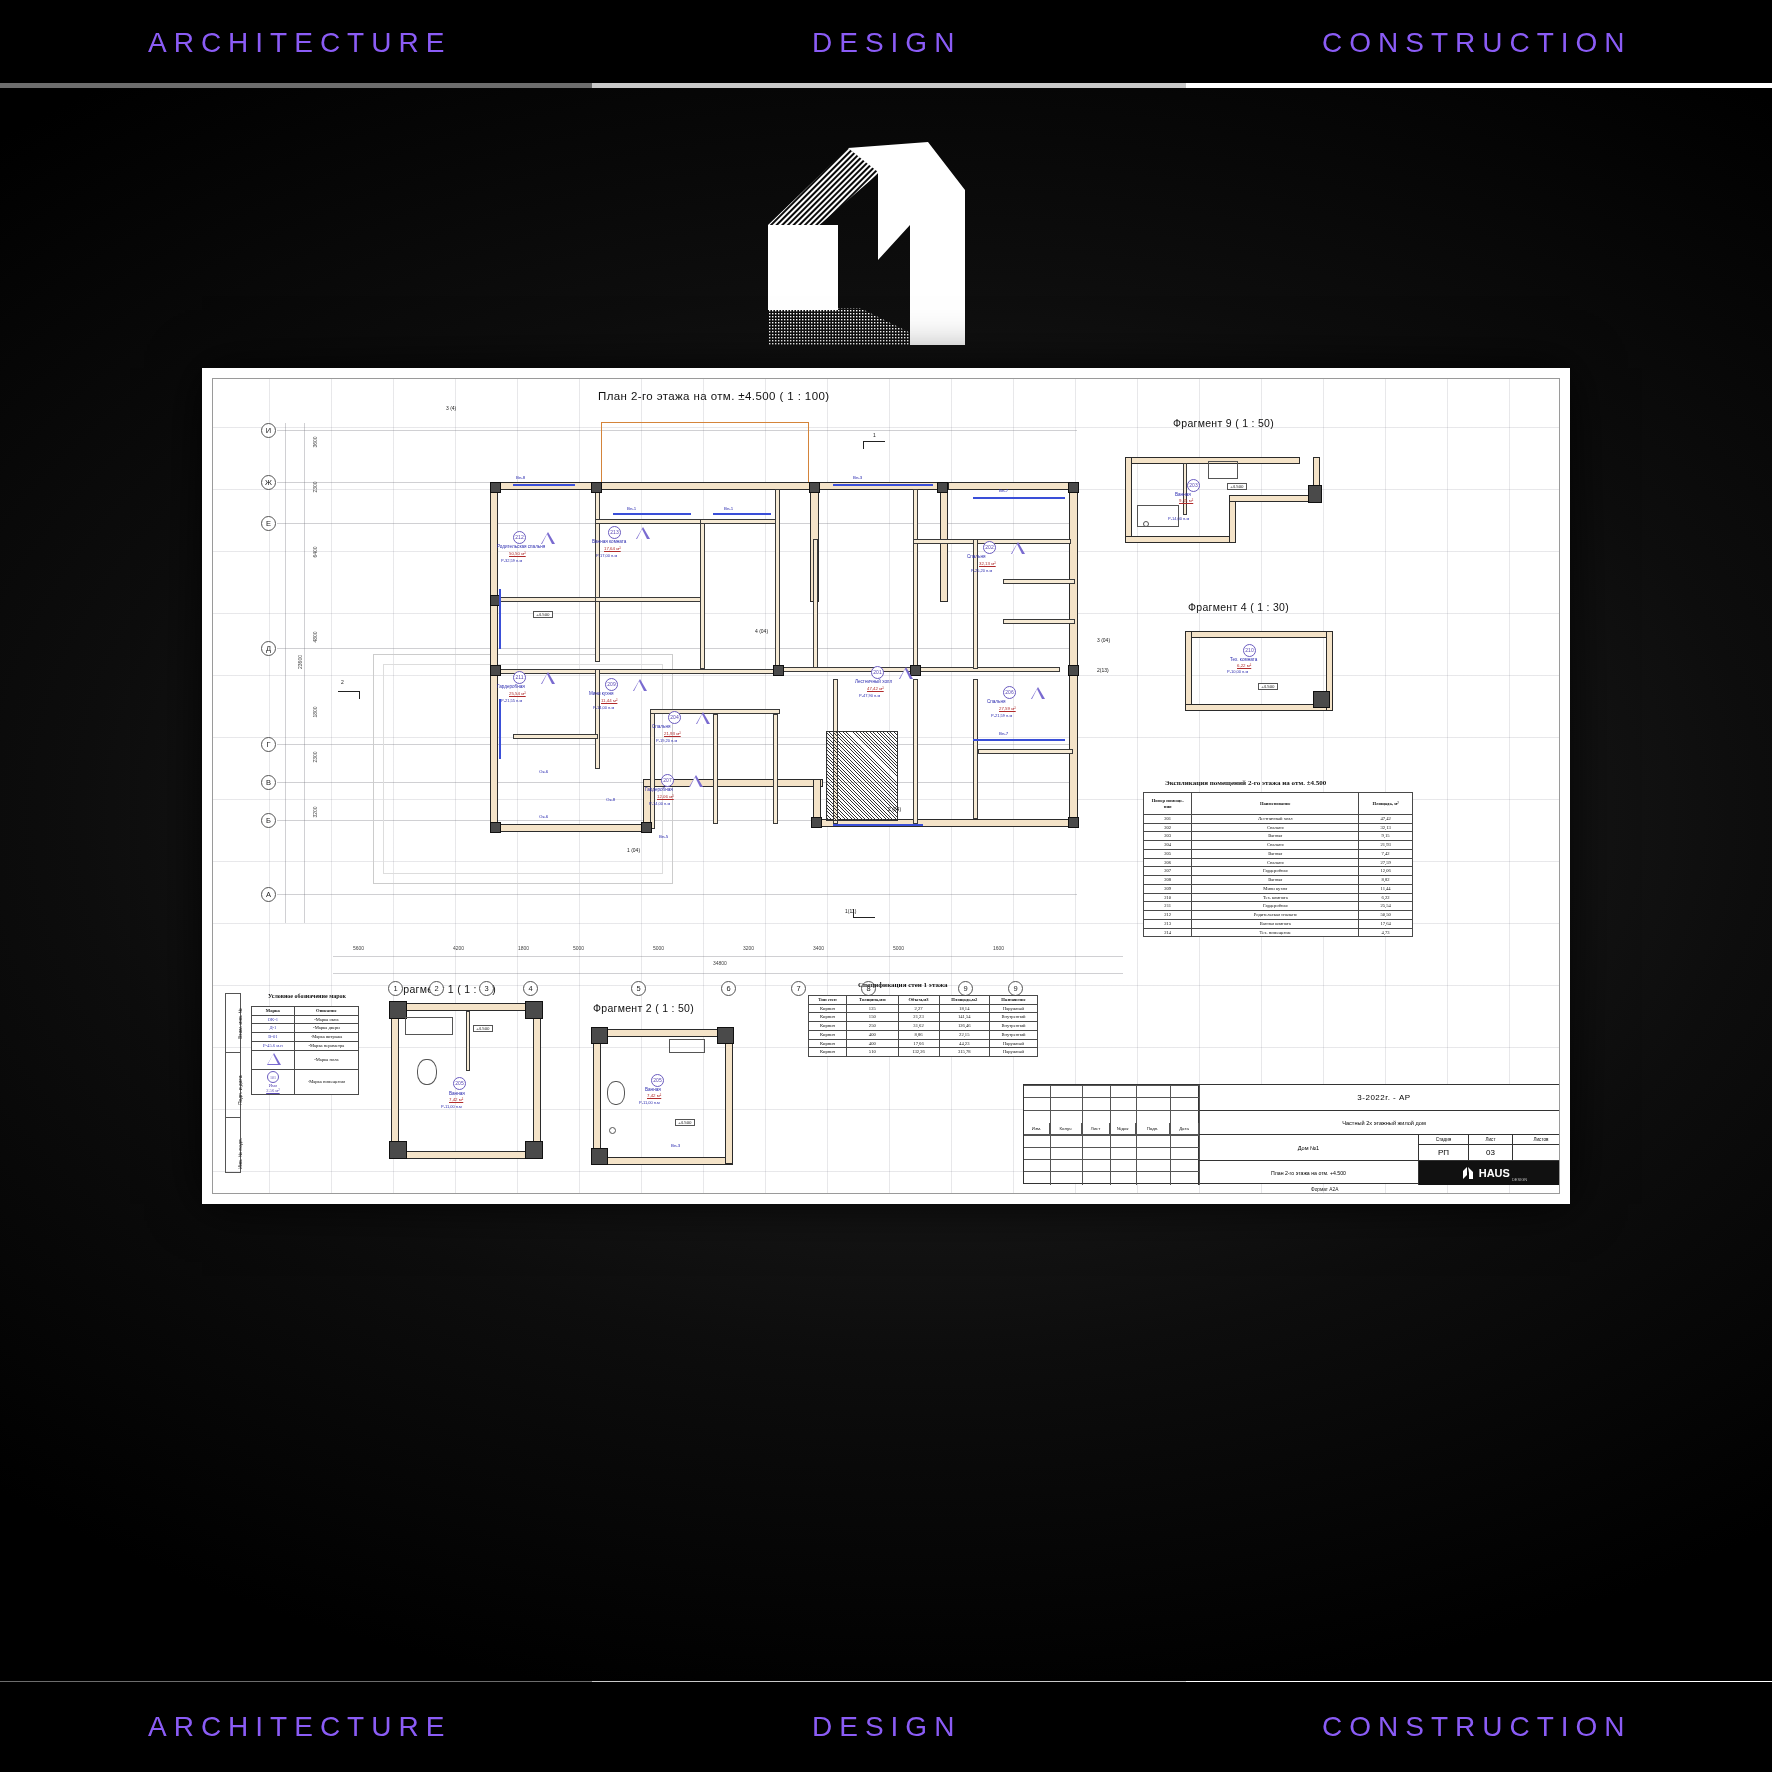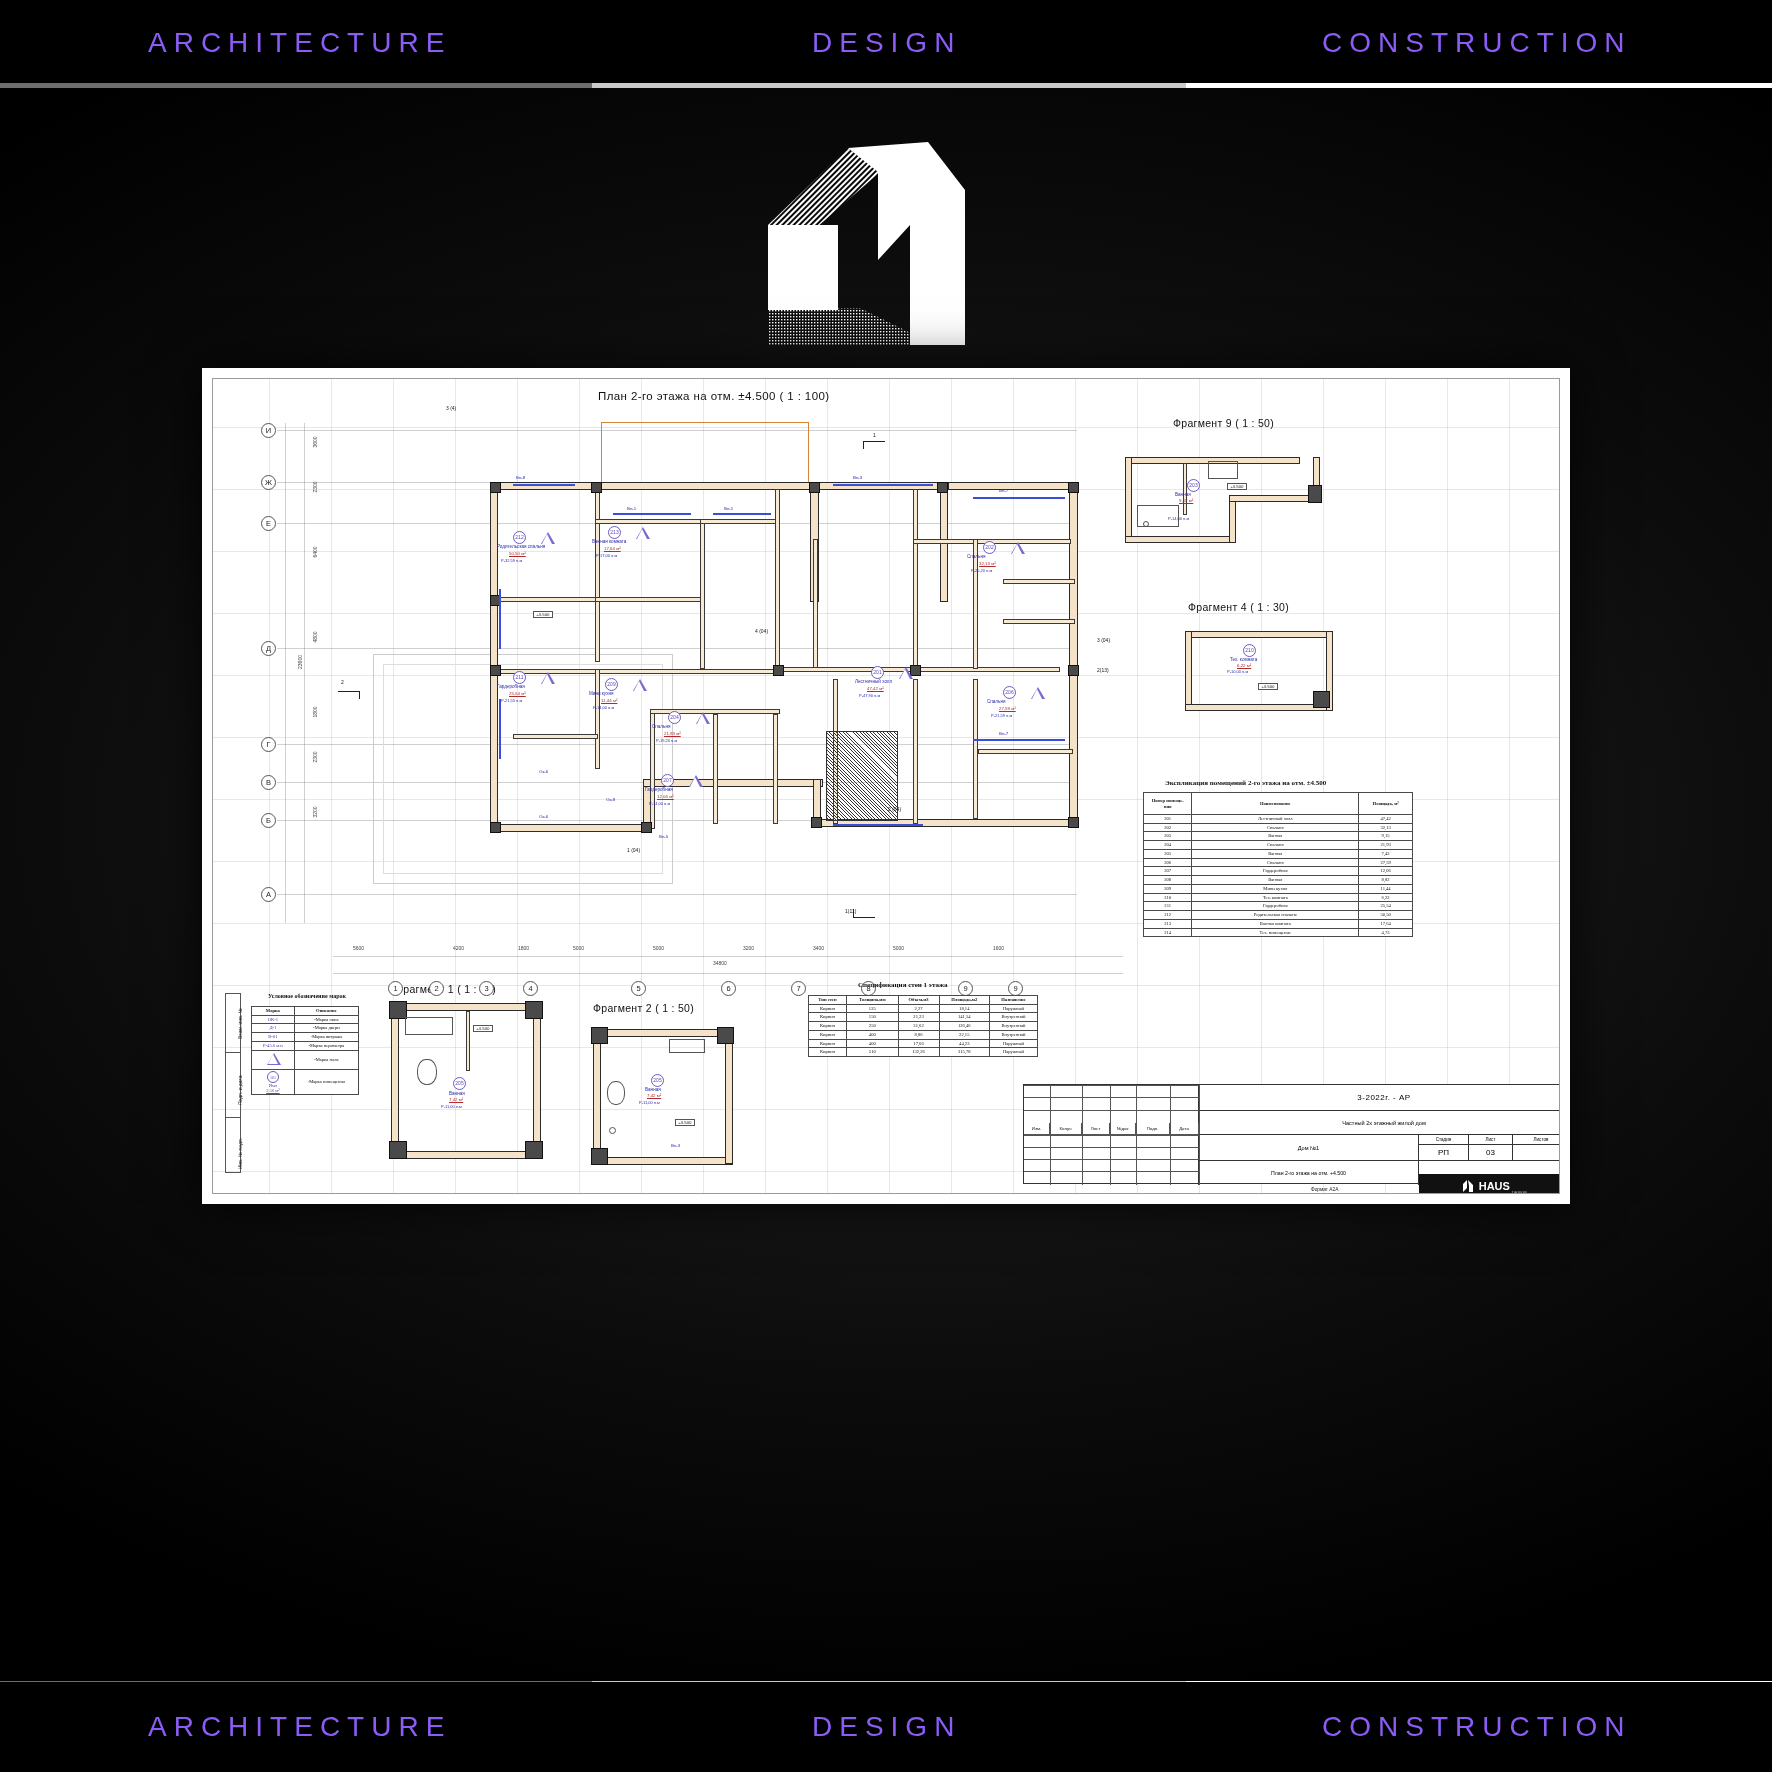--- a/index.html
+++ b/index.html
@@ -117,21 +117,20 @@
     font-size: 7px; color:#111; white-space:nowrap;
   }
   td.l { text-align:left; padding-left:4px; }
 
   
   .tblock { position:absolute; border:1px solid #333; background:#fff; }
   .tb-big { font-size:8px; letter-spacing:.5px; }
   .haus {
     position:absolute; background:#111; color:#fff; display:flex; align-items:center; justify-content:center;
     gap:2px;
-    margin-top:13px;
   }
   .haus .hname { font-size:11px; font-weight:bold; letter-spacing:0px; color:#fff; font-family:"Liberation Sans",sans-serif;}
   .haus .hsub { font-size:4px; color:#bbb; align-self:flex-end; margin-bottom:3px; }
 
   .side-lbl {
     position:absolute; font-size:5px; color:#222; transform: rotate(-90deg);
     transform-origin: left top; white-space:nowrap;
   }
   .sidebox { position:absolute; border:1px solid #555; }
   .hatch {

